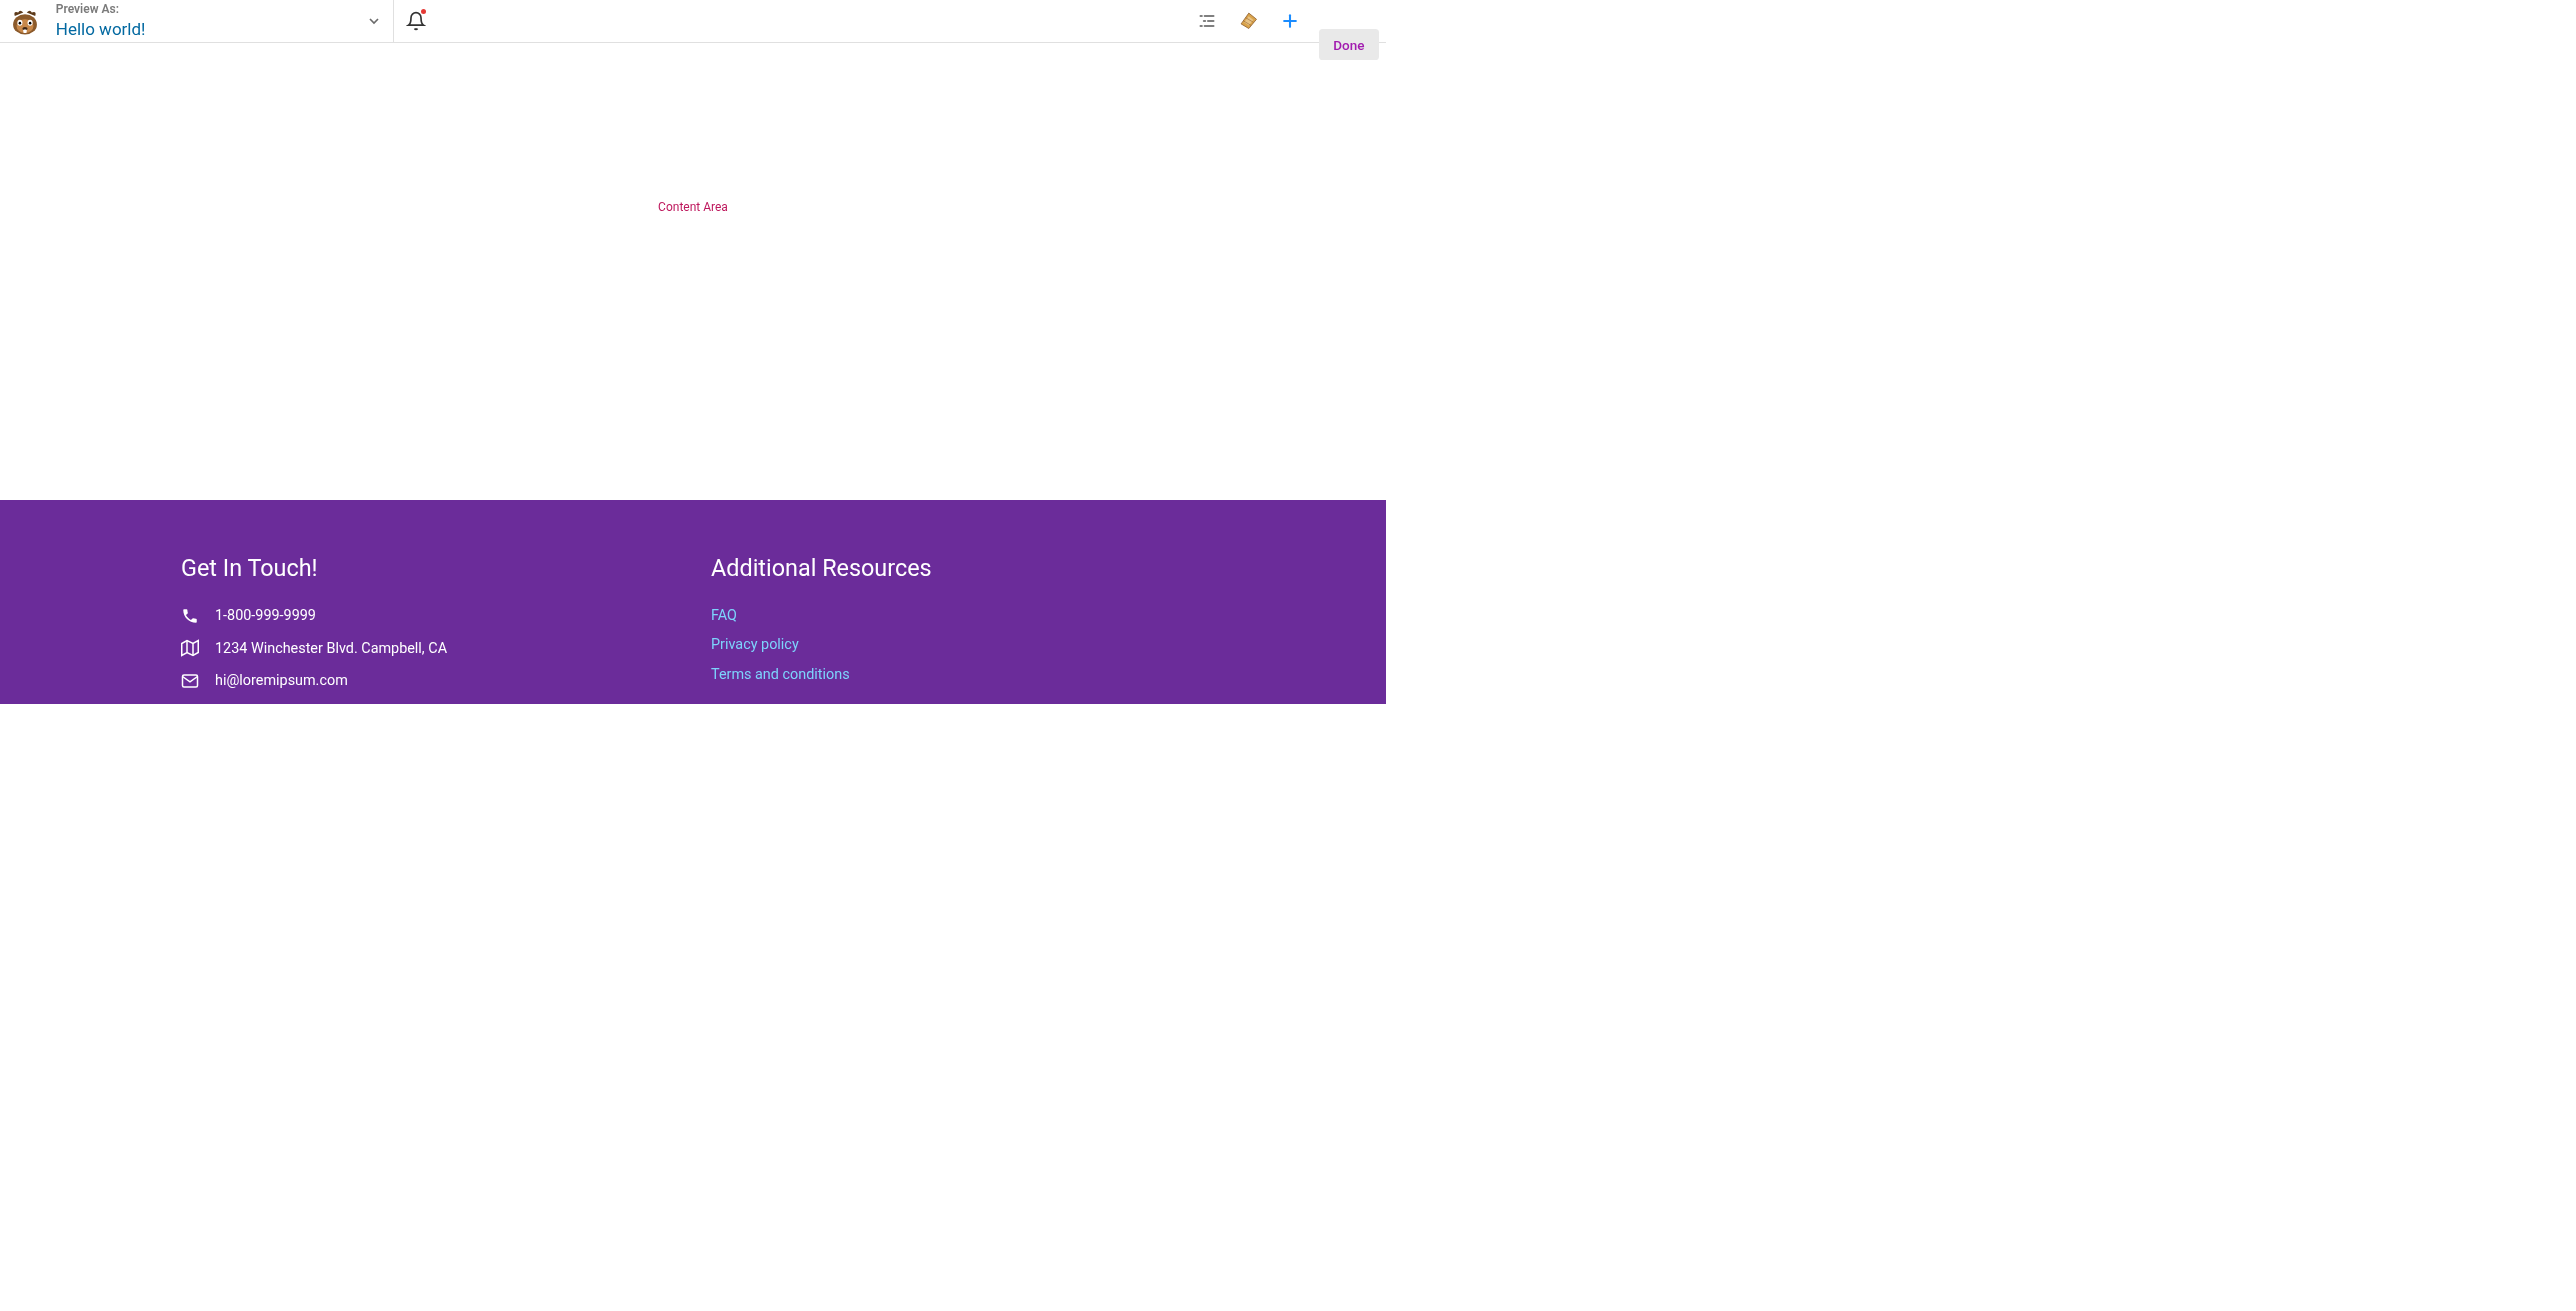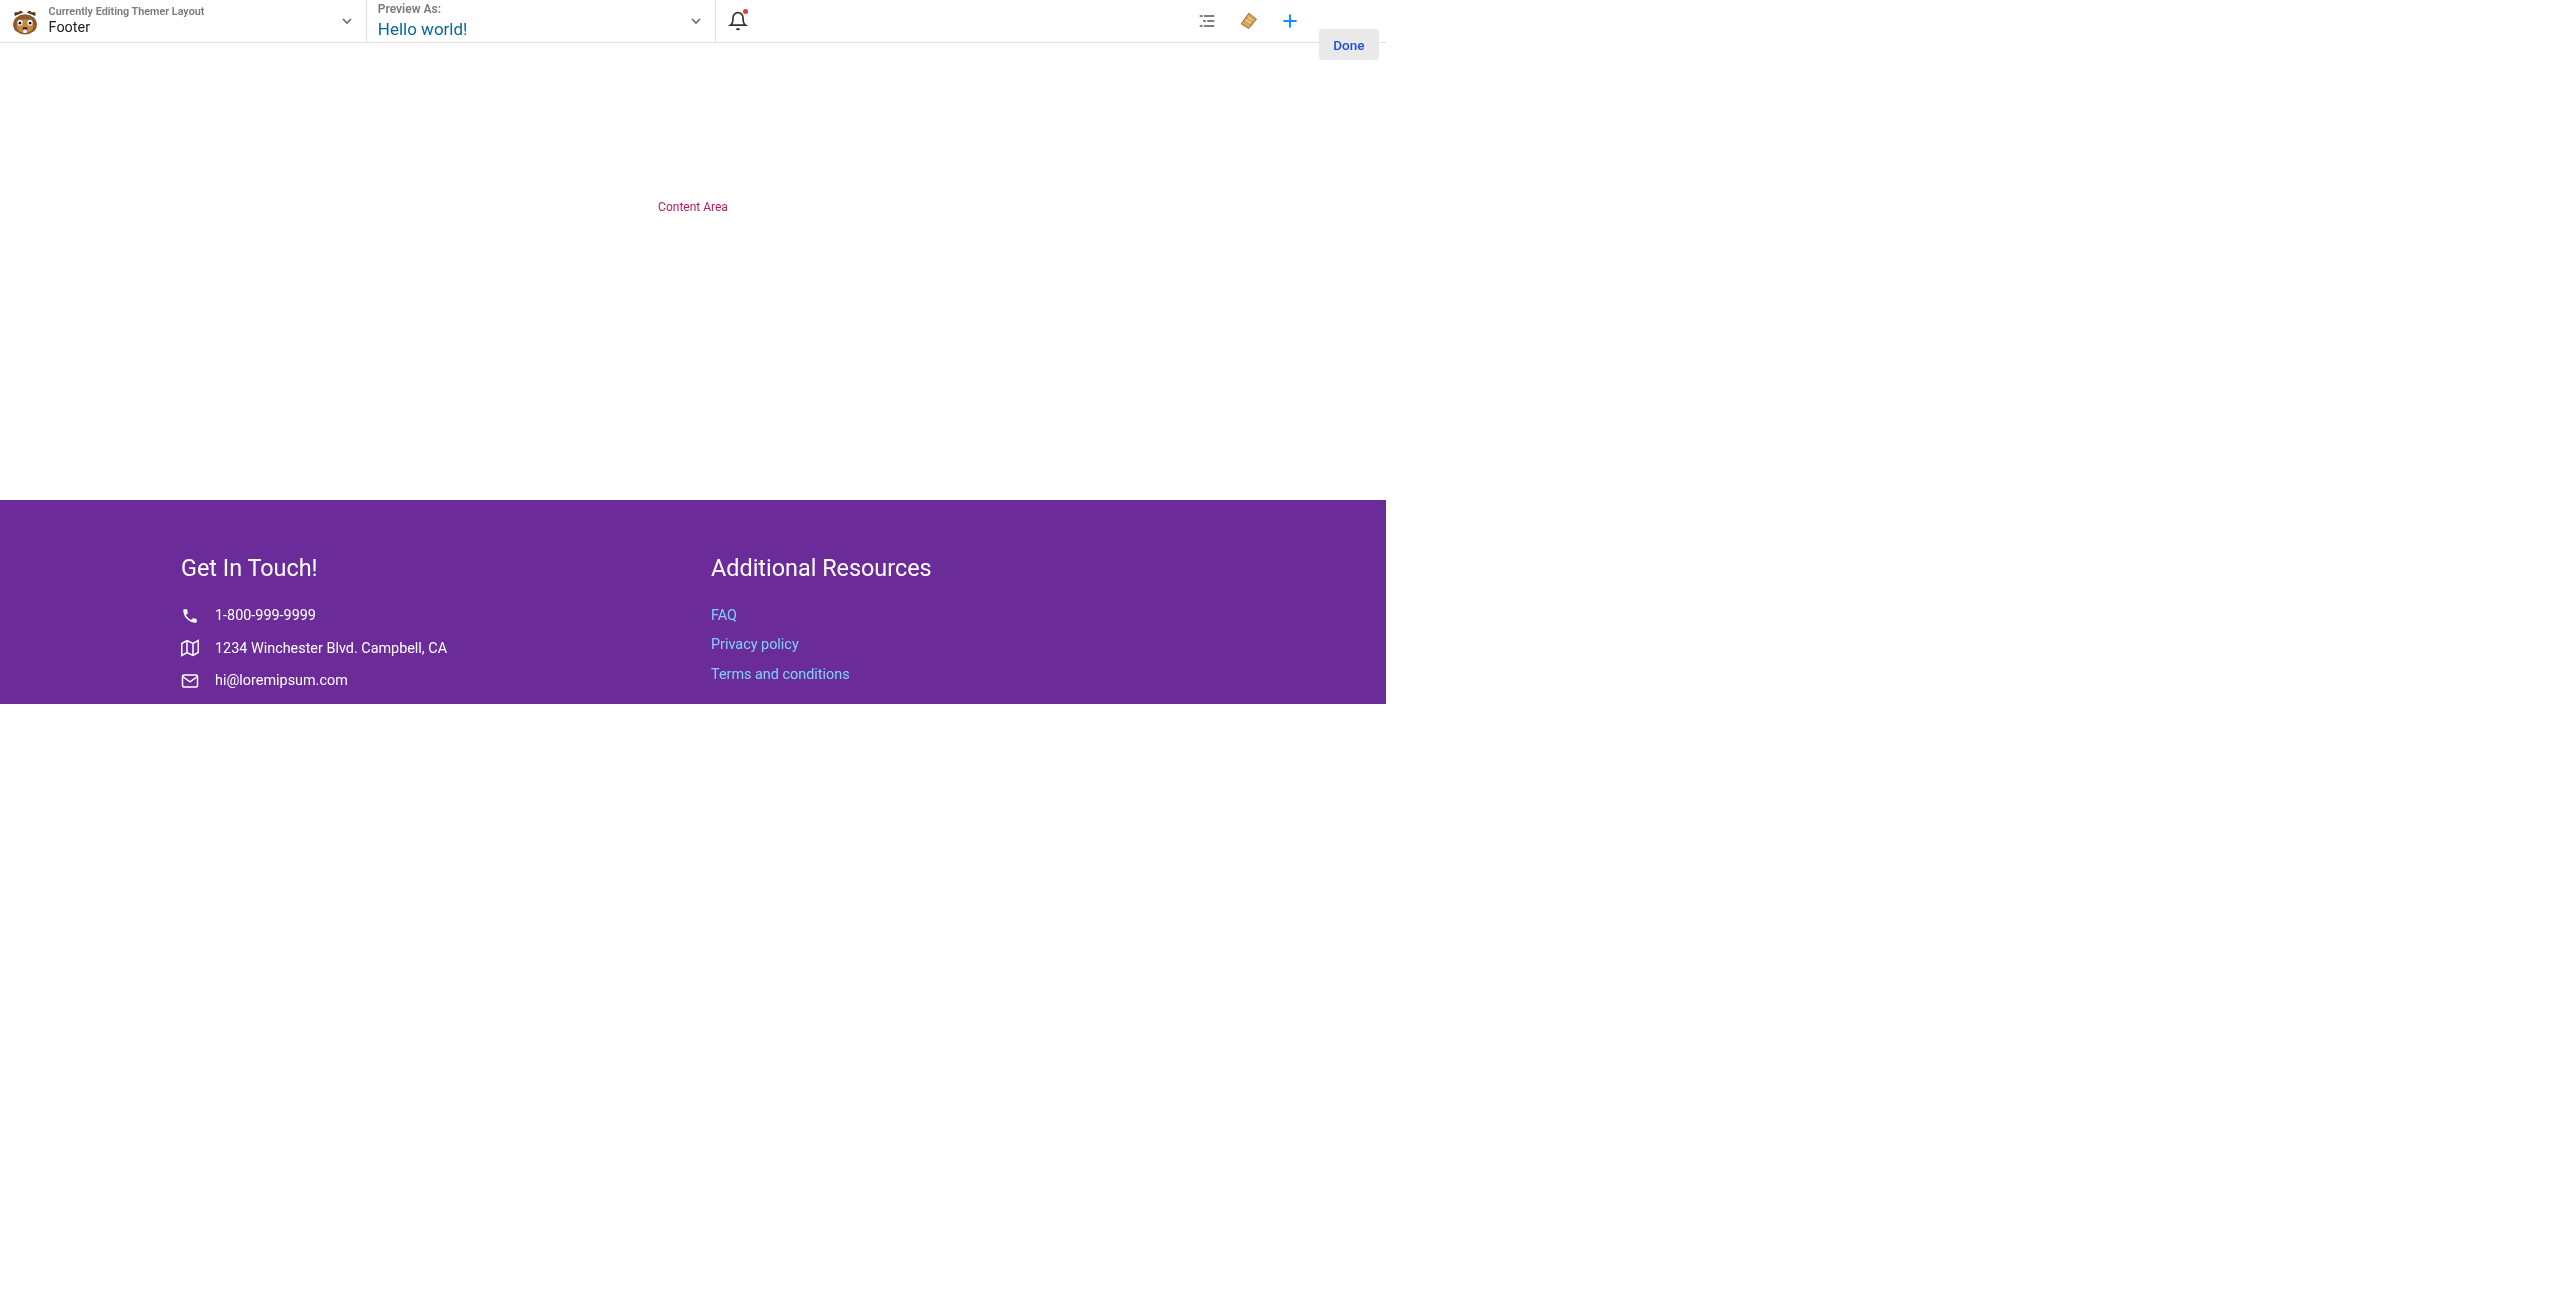--- a/index.html
+++ b/index.html
@@ -139,21 +139,21 @@
       width: 21.6px;
       height: 21.6px;
     }
     .plus-icon {
       width: 20px;
       height: 20px;
       color: #1a8cff;
     }
     .done-btn {
       background: #e9e9e9;
-      color: #1d4ed8;
+      color: #a21caf;
       font-size: 13.5px;
       font-weight: 500;
       padding: 7.2px 14.4px;
       border-radius: 3.6px;
       cursor: pointer;
       margin-left: 5.4px;
       margin-top: 47px;
     }
     .content-area {
       height: 359px;
@@ -235,29 +235,20 @@
       <ellipse cx="26" cy="22" rx="3" ry="3.5" fill="#fff"></ellipse>
       <circle cx="14" cy="22.5" r="1.5" fill="#000"></circle>
       <circle cx="26" cy="22.5" r="1.5" fill="#000"></circle>
       <ellipse cx="20" cy="29" rx="3" ry="2" fill="#3d2614"></ellipse>
       <rect x="18" y="30" width="4" height="4" fill="#fff" rx="1"></rect>
       <path d="M 8 14 Q 6 8 12 10 Q 14 6 18 10" fill="#5d3a1a"></path>
       <path d="M 32 14 Q 34 8 28 10 Q 26 6 22 10" fill="#5d3a1a"></path>
     </svg>
   </div>
 
-  <div class="editing-cell">
-    <div class="info">
-      <span class="sublabel">Currently Editing Themer Layout</span>
-      <span class="title">Footer</span>
-    </div>
-    <svg class="chevron-down" viewBox="0 0 24 24" fill="none" stroke="currentColor" stroke-width="2.5">
-      <polyline points="6 9 12 15 18 9"></polyline>
-    </svg>
-  </div>
 
   <div class="preview-cell">
     <div class="info">
       <span class="sublabel">Preview As:</span>
       <span class="title">Hello world!</span>
     </div>
     <svg class="chevron-down" viewBox="0 0 24 24" fill="none" stroke="currentColor" stroke-width="2.5">
       <polyline points="6 9 12 15 18 9"></polyline>
     </svg>
   </div>

